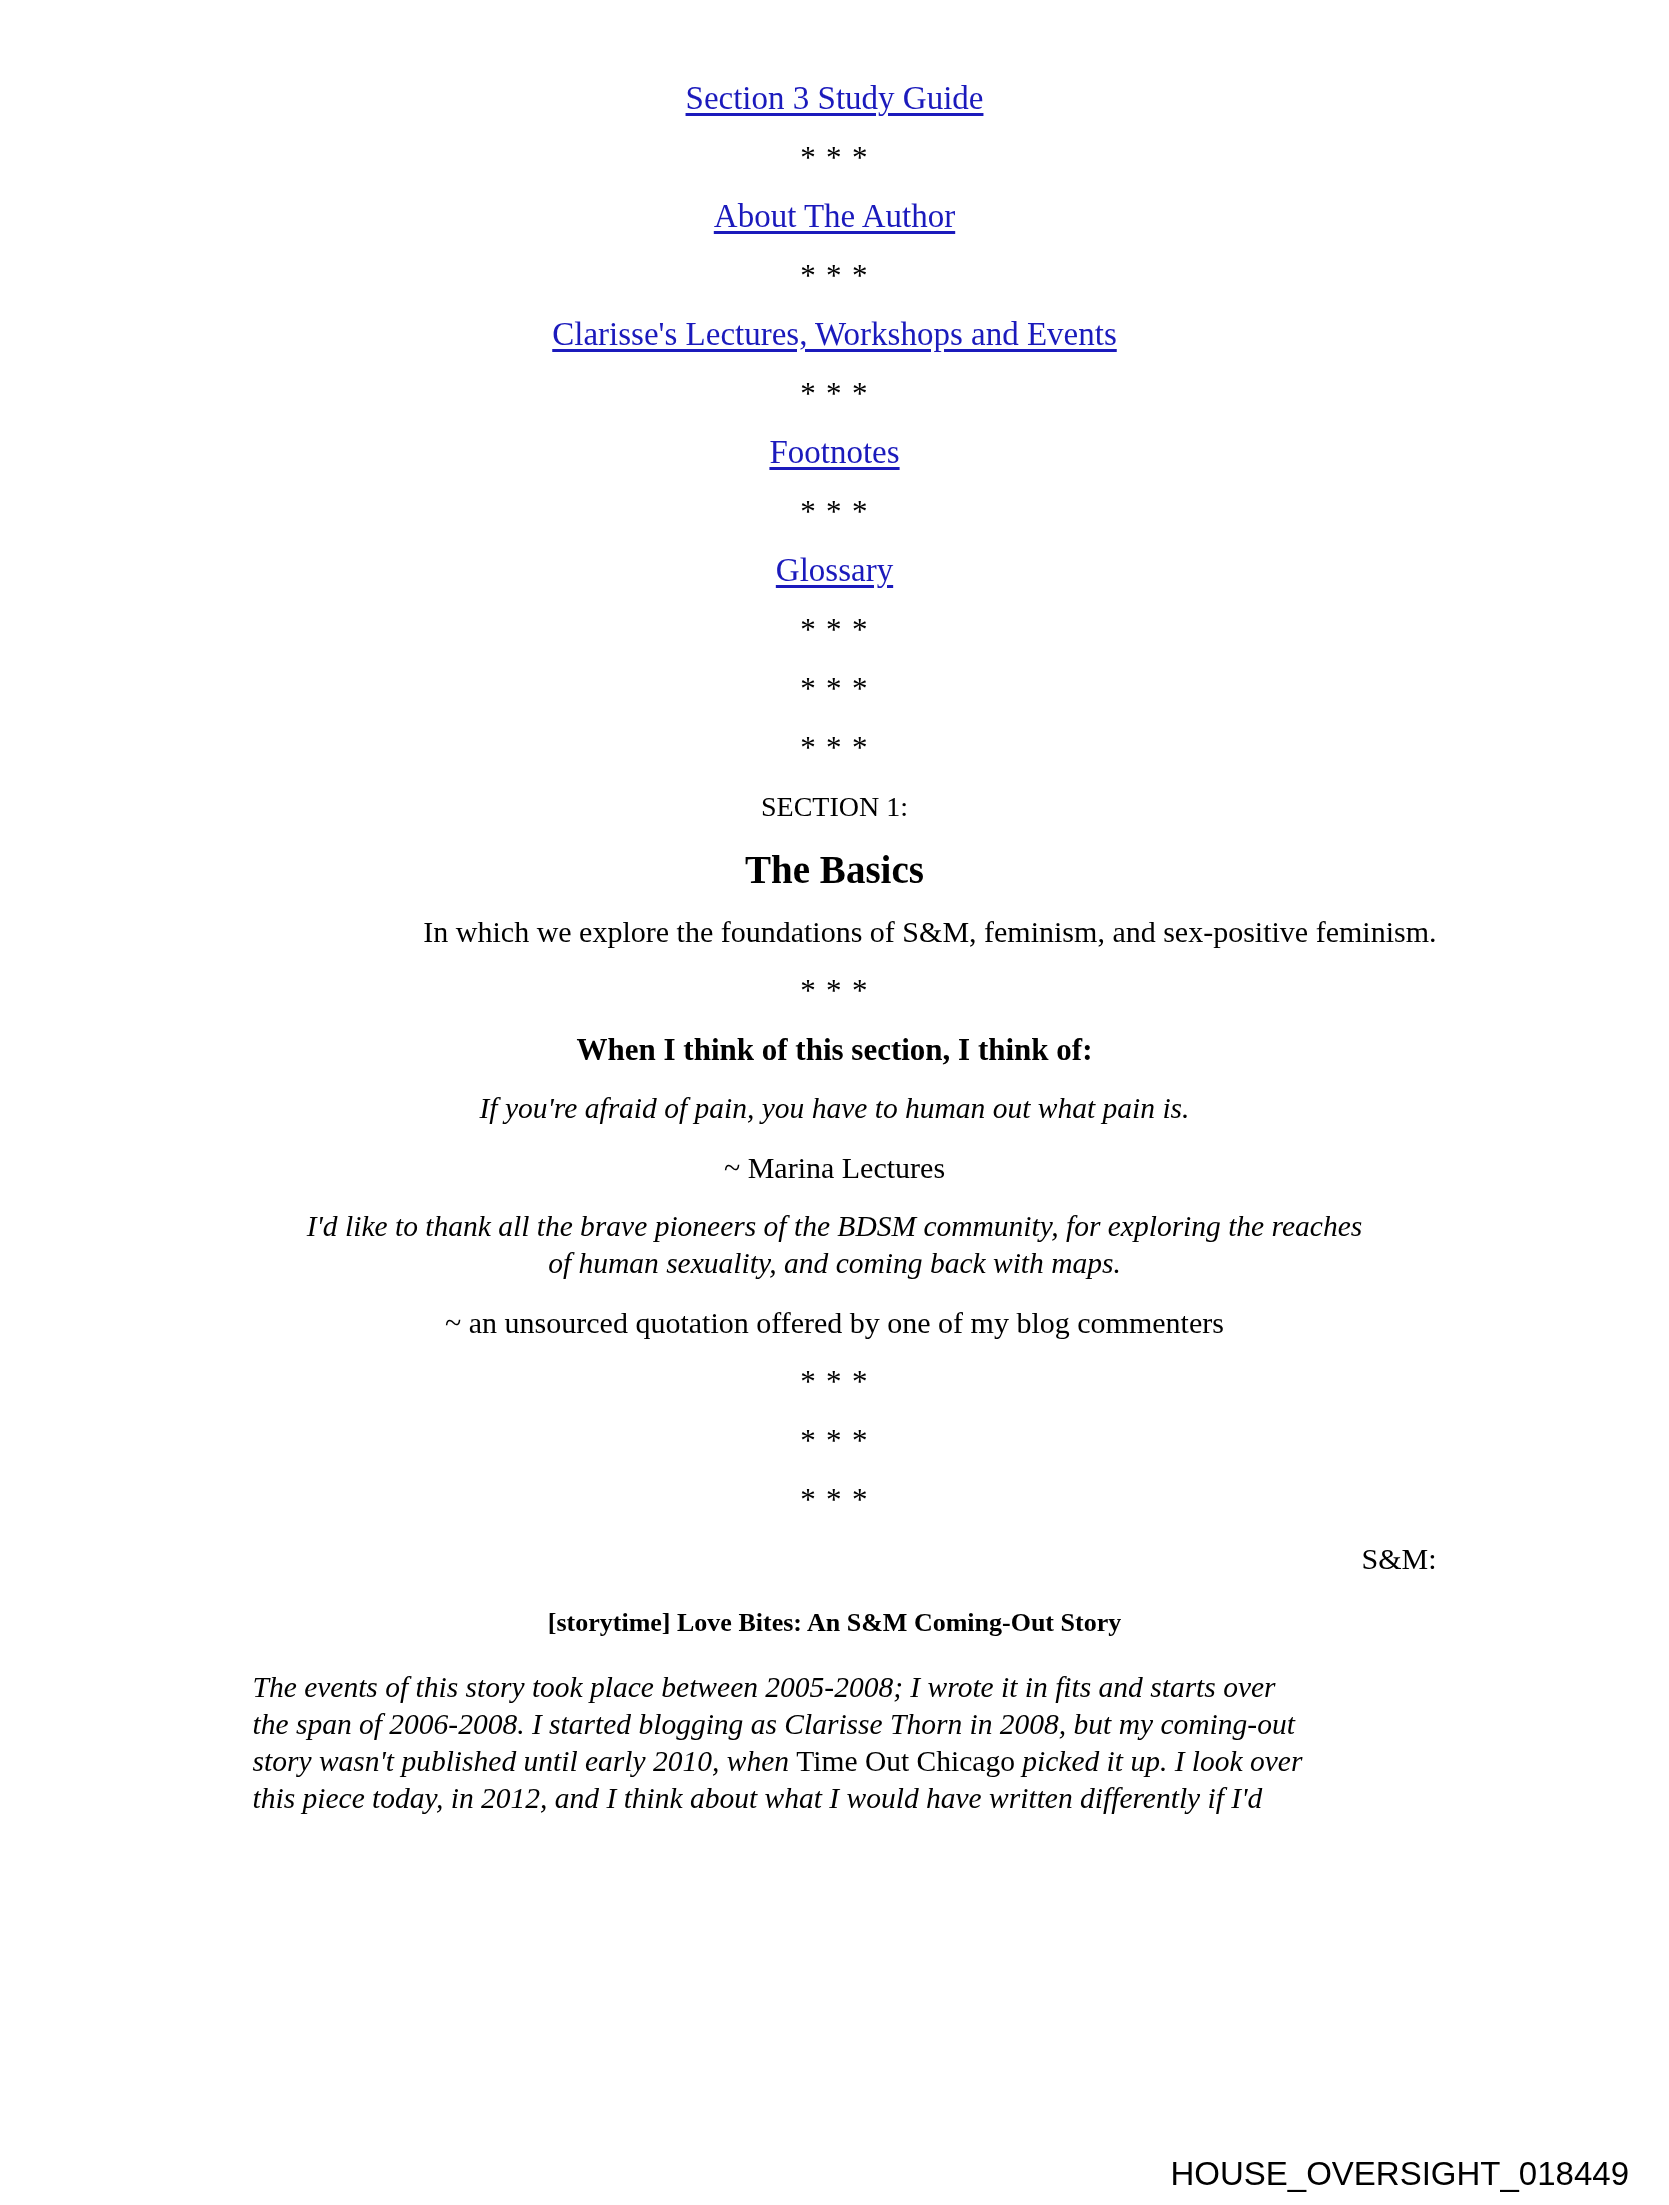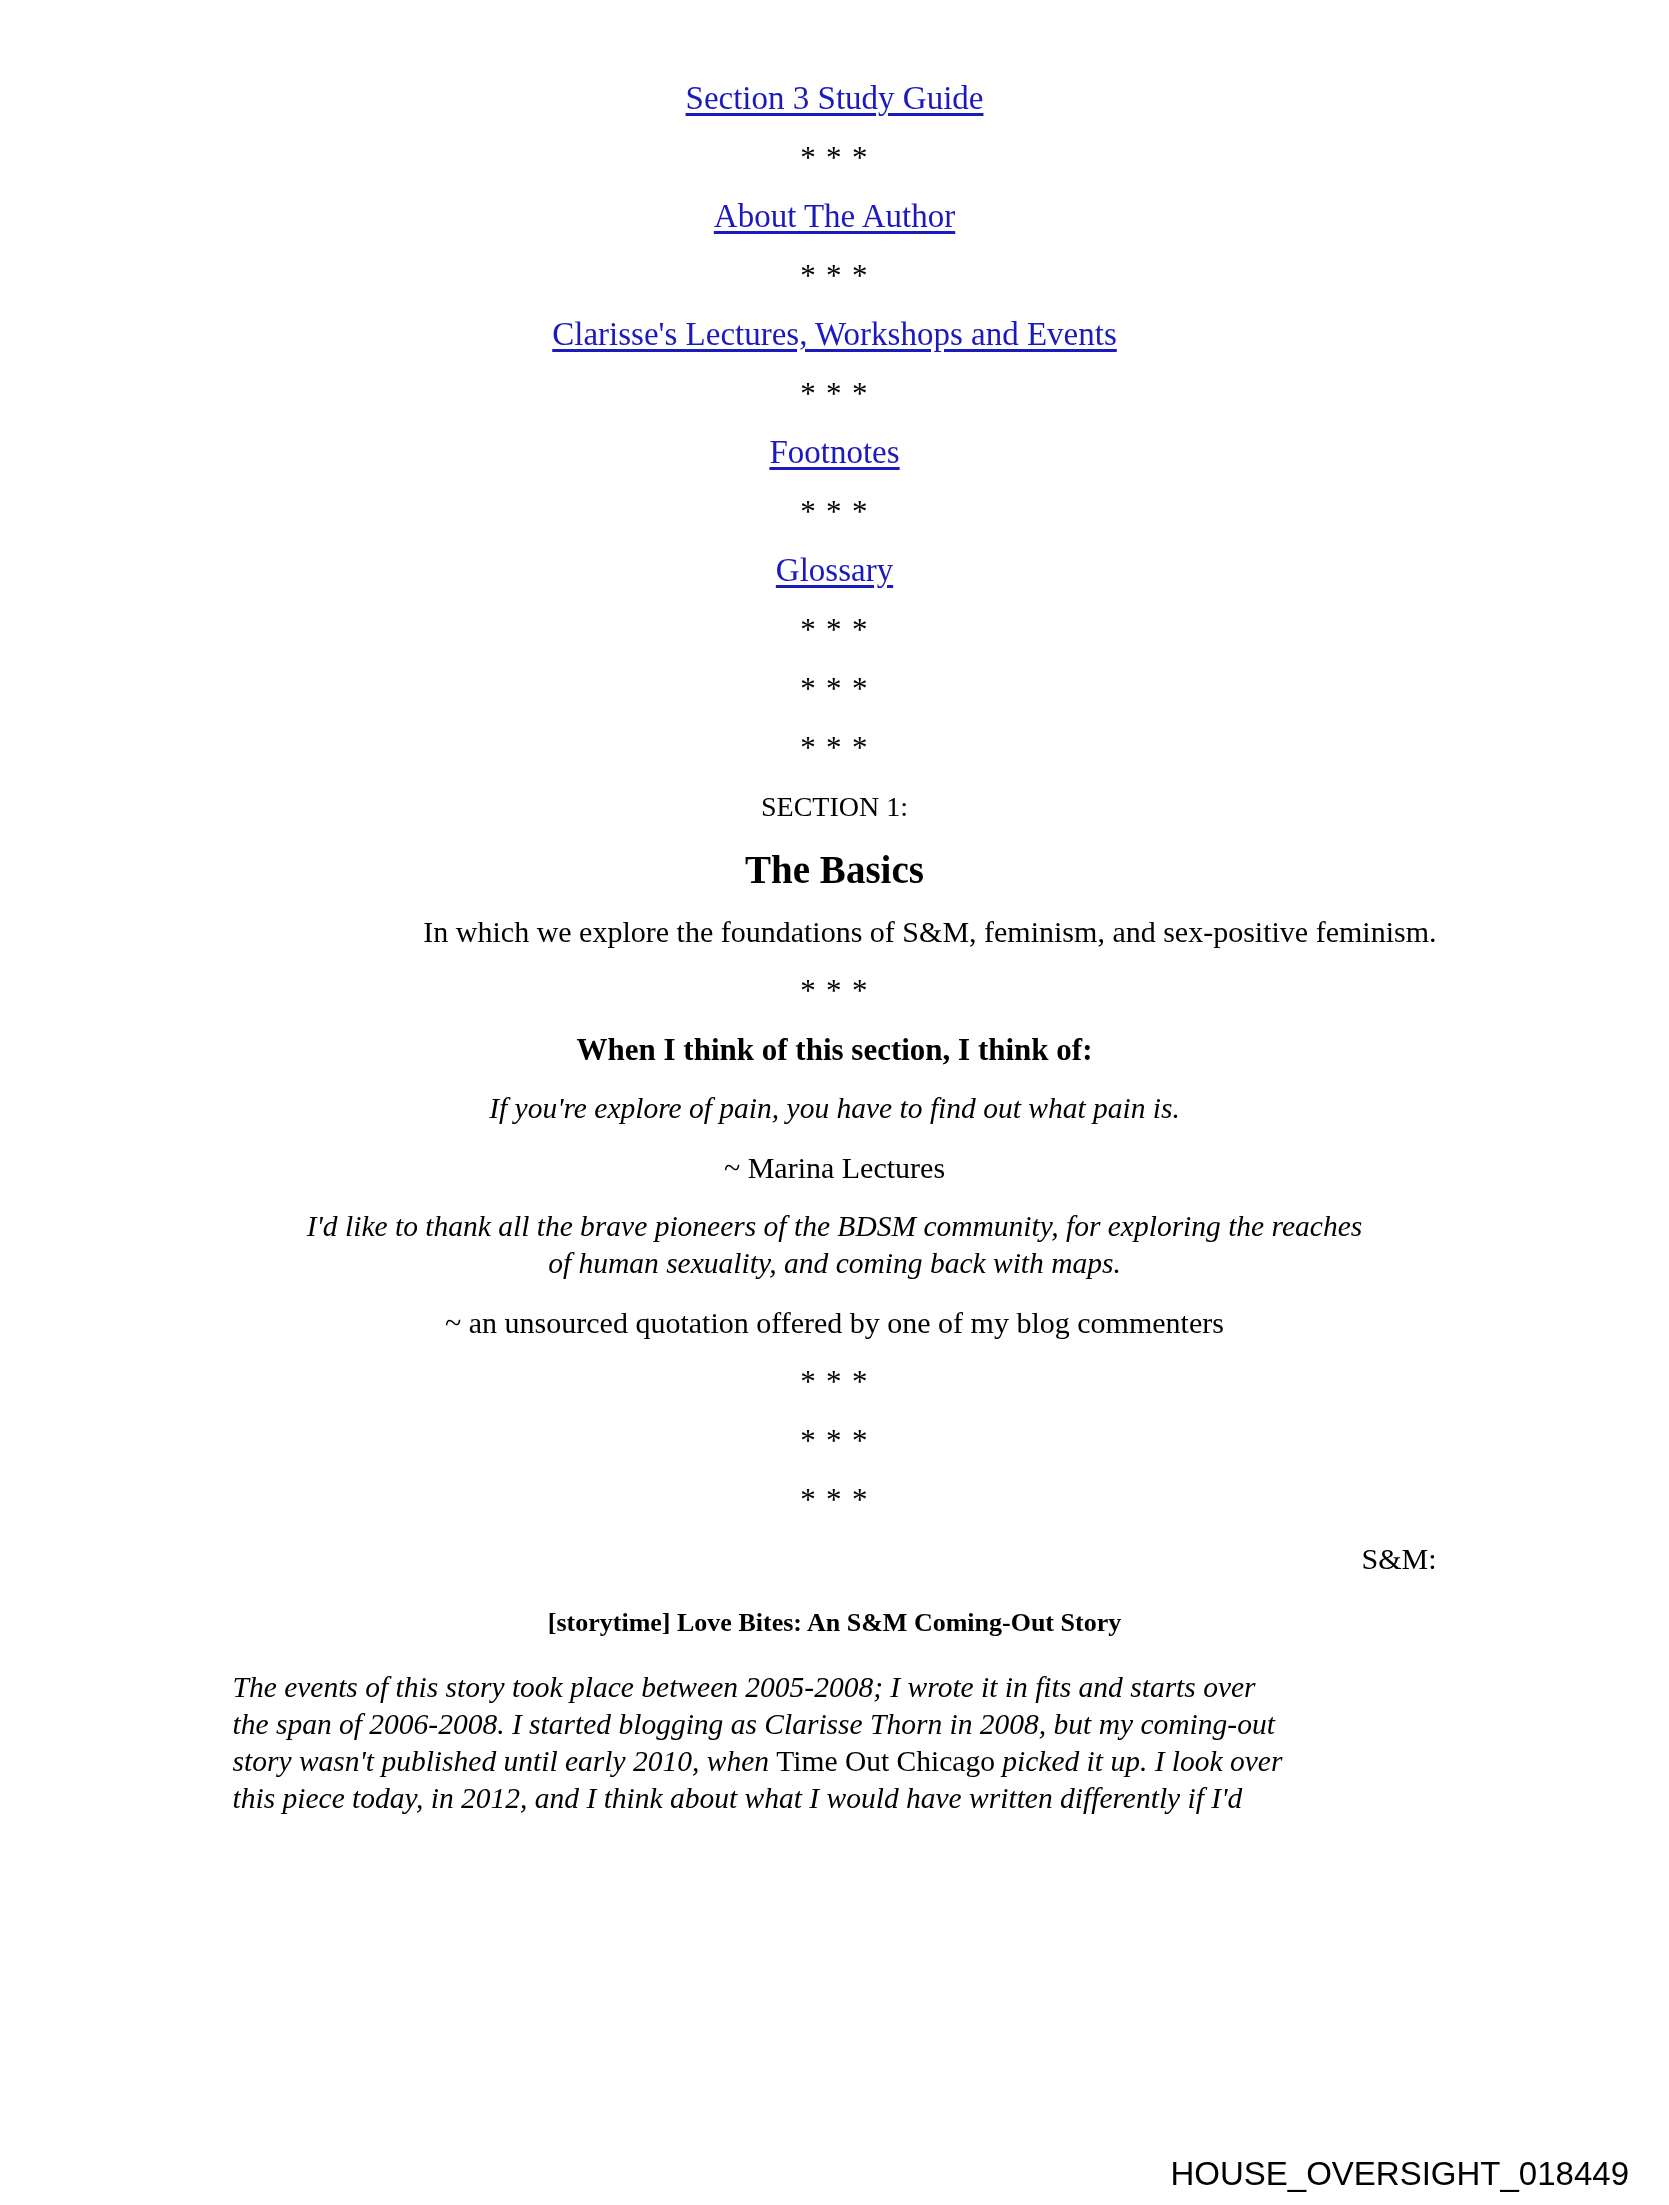--- a/index.html
+++ b/index.html
@@ -78,20 +78,21 @@
     font-style: normal;
   }
   .blk.plain {
     font-style: normal;
     text-align: right;
   }
   .blk.paragraph {
     font-style: italic;
     font-size: 29.5px;
     text-align: left;
+    margin-left: 20px;
   }
   .blk .roman {
     font-style: normal;
   }
   .footer {
     position: absolute;
     top: 2155px;
     right: 40px;
     font-family: "Liberation Sans", "DejaVu Sans", sans-serif;
     font-size: 33px;
@@ -114,21 +115,21 @@
       <div class="blk separator"><span>* * *</span></div>
       <a href="#" class="blk link"><span>Glossary</span></a>
       <div class="blk separator"><span>* * *</span></div>
       <div class="blk separator"><span>* * *</span></div>
       <div class="blk separator"><span>* * *</span></div>
       <div class="blk section-caps"><span>SECTION 1:</span></div>
       <div class="blk title"><span>The Basics</span></div>
       <div class="blk plain"><span>In which we explore the foundations of S&amp;M, feminism, and sex-positive feminism.</span></div>
       <div class="blk separator"><span>* * *</span></div>
       <div class="blk bold-lead"><span>When I think of this section, I think of:</span></div>
-      <div class="blk quote"><span>If you're explore of pain, you have to find out what pain is.</span></div>
+      <div class="blk quote"><span>If you're afraid of pain, you have to human out what pain is.</span></div>
       <div class="blk attribution"><span>~ Marina Lectures</span></div>
       <div class="blk quote"><span>I'd like to thank all the brave pioneers of the BDSM community, for exploring the reaches</span><br><span>of human sexuality, and coming back with maps.</span></div>
       <div class="blk attribution"><span>~ an unsourced quotation offered by one of my blog commenters</span></div>
       <div class="blk separator"><span>* * *</span></div>
       <div class="blk separator"><span>* * *</span></div>
       <div class="blk separator"><span>* * *</span></div>
       <div class="blk plain"><span>S&amp;M:</span></div>
       <div class="blk title-large"><span>[storytime] Love Bites: An S&amp;M Coming-Out Story</span></div>
       <div class="blk paragraph"><span>The events of this story took place between 2005-2008; I wrote it in fits and starts over</span><br><span>the span of 2006-2008. I started blogging as Clarisse Thorn in 2008, but my coming-out</span><br><span>story wasn't published until early 2010, when </span><span class="roman">Time Out Chicago</span><span> picked it up. I look over</span><br><span>this piece today, in 2012, and I think about what I would have written differently if I'd</span></div>
     </div>

